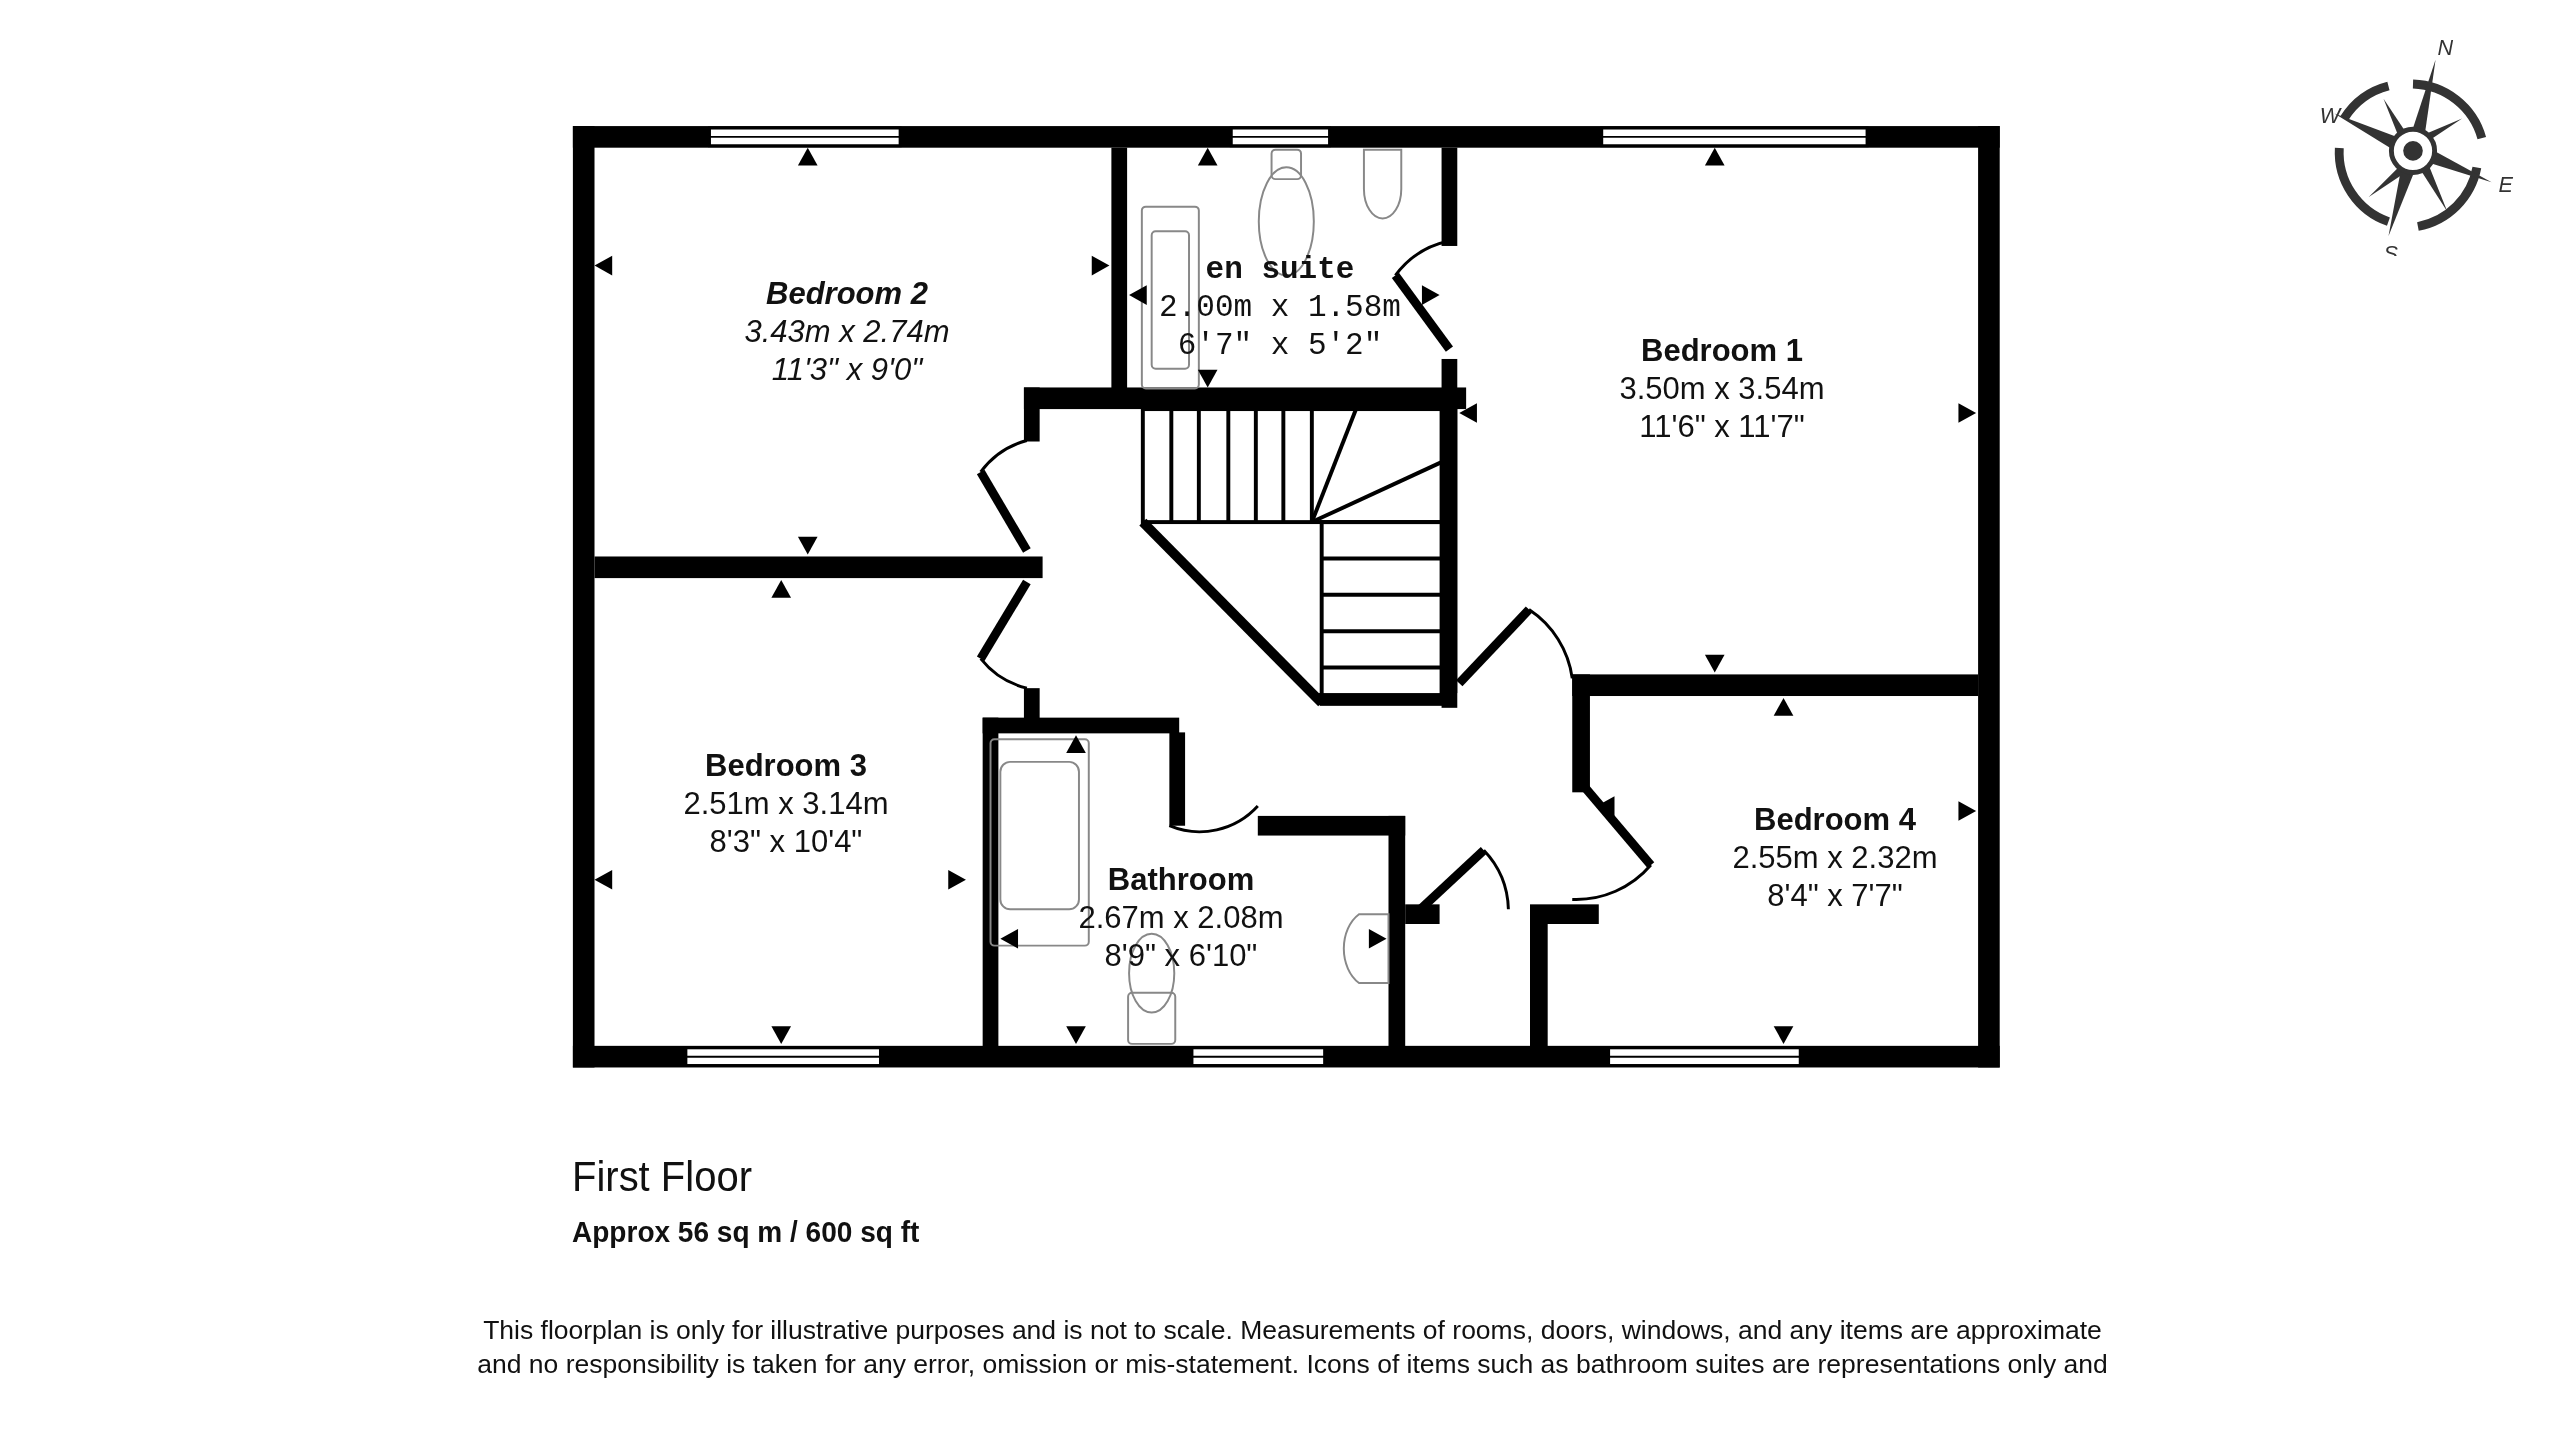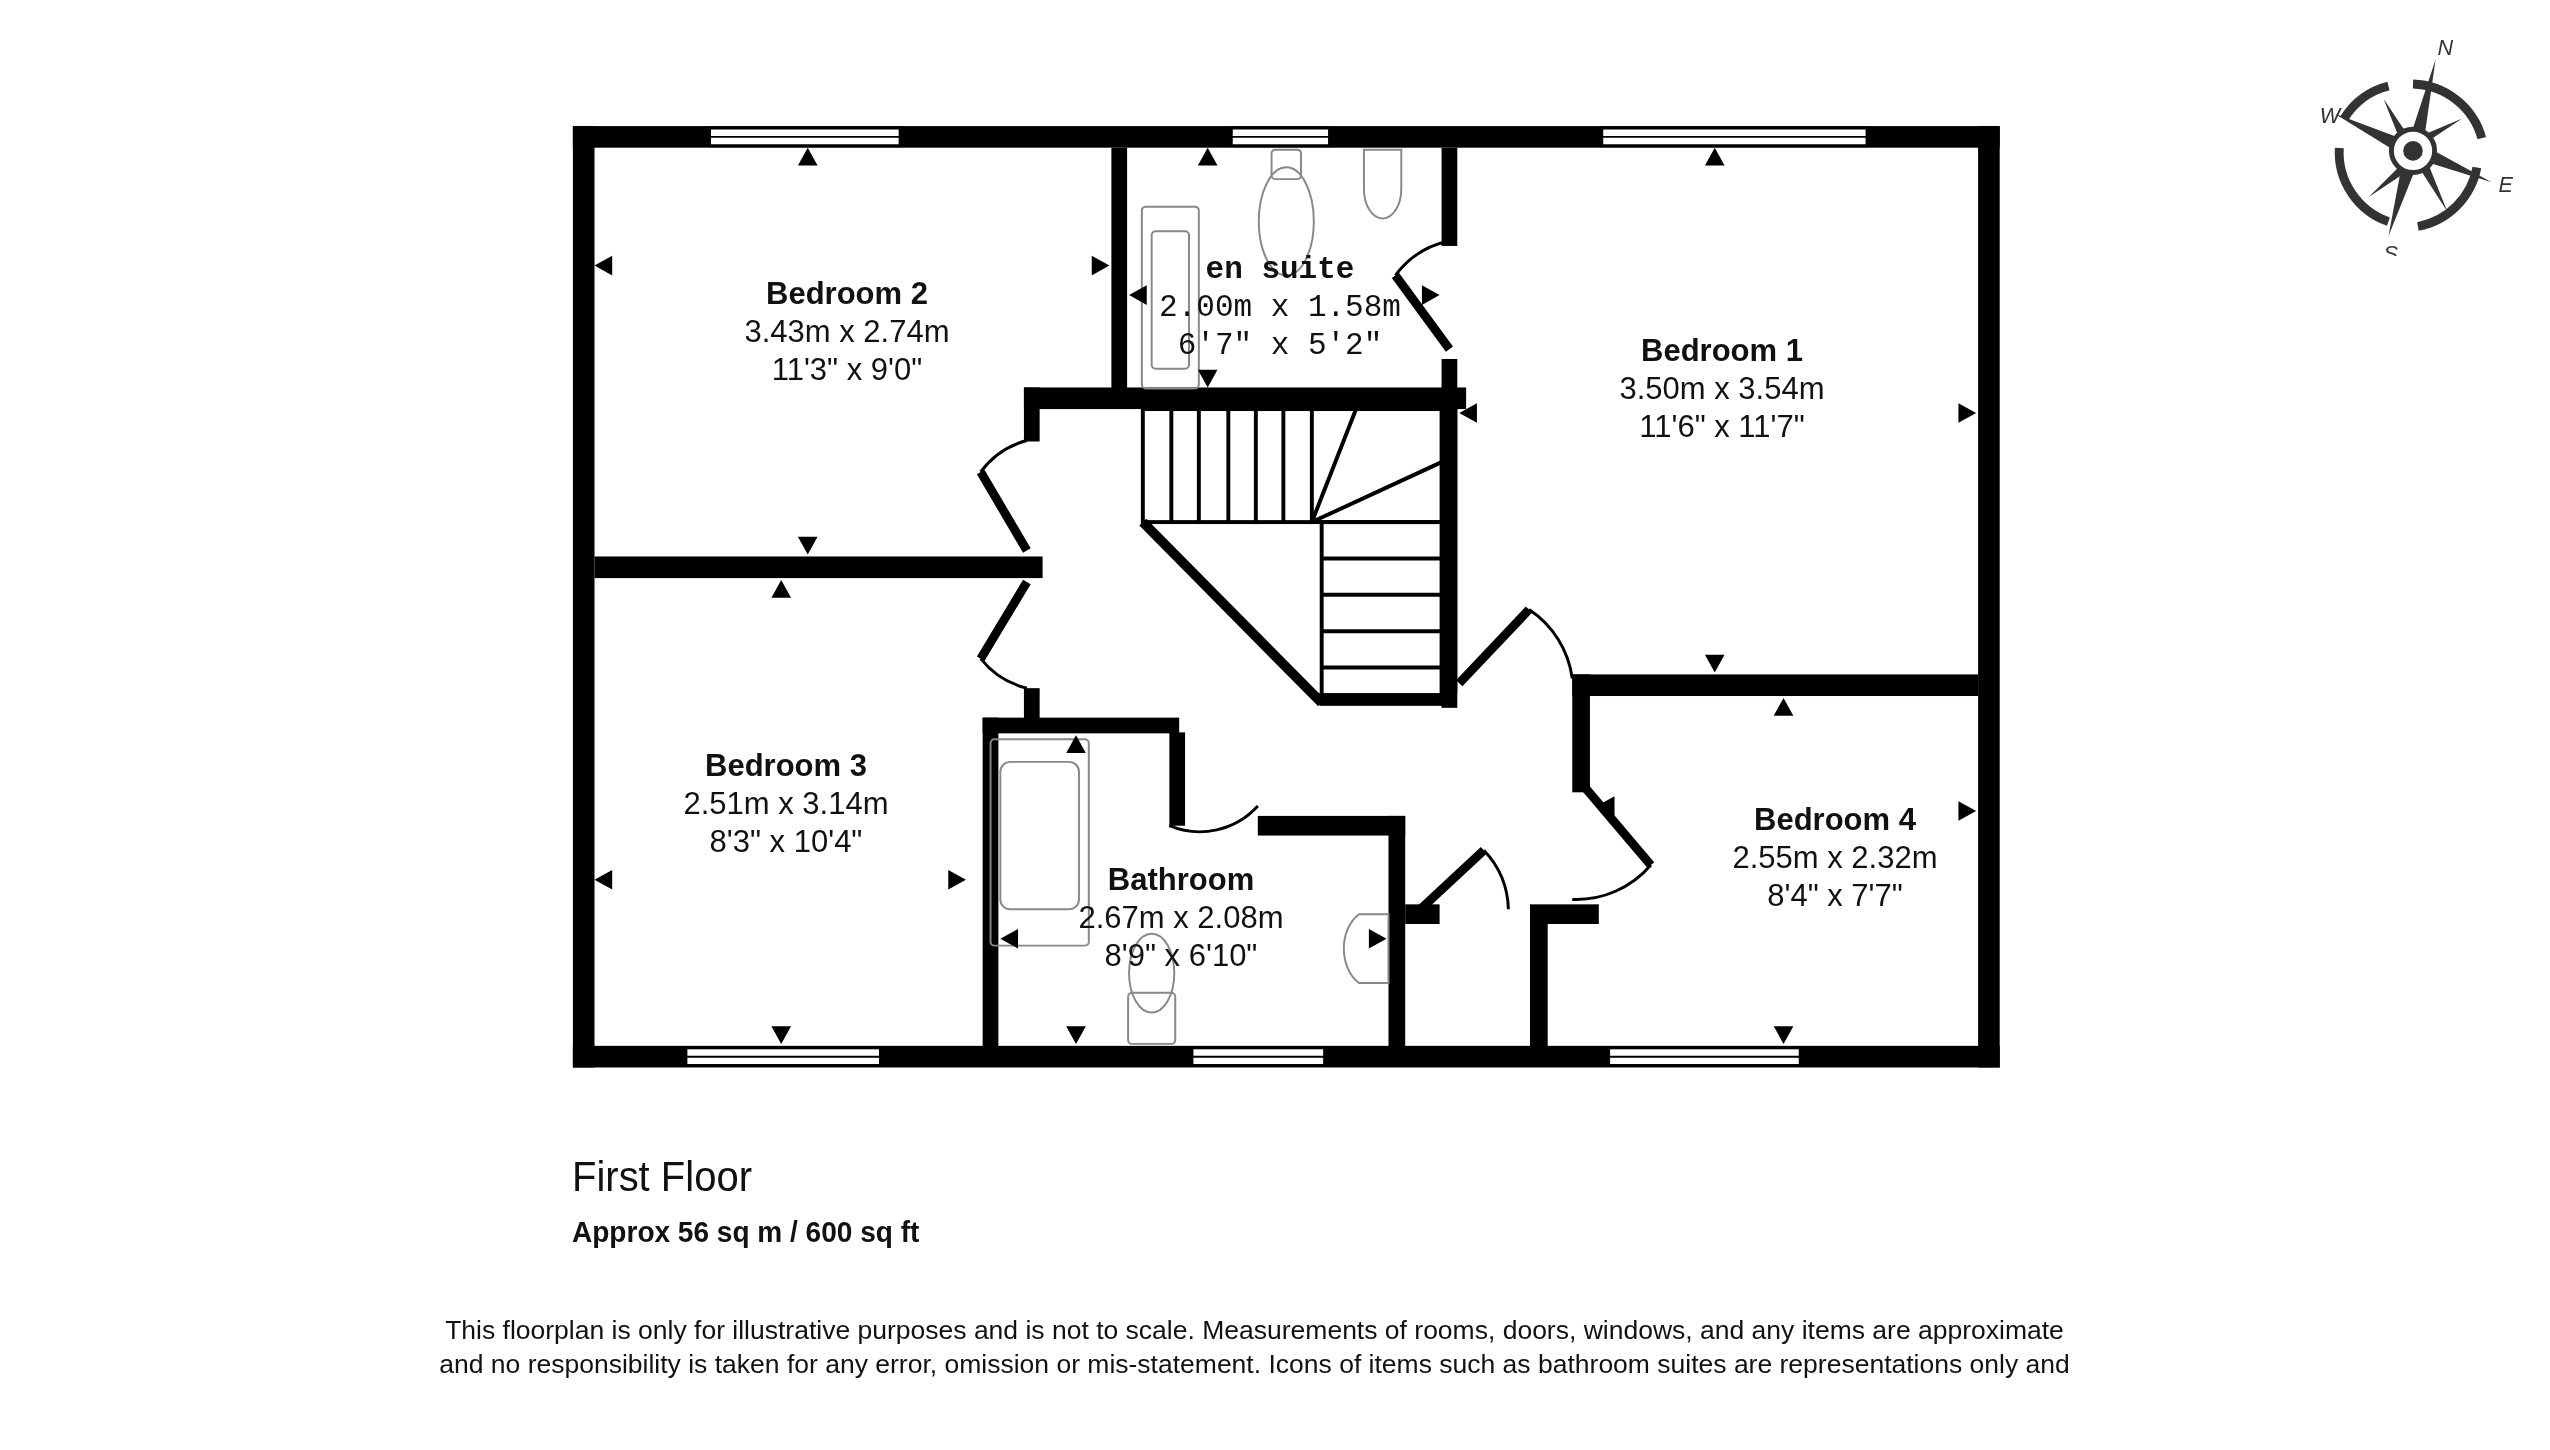--- a/index.html
+++ b/index.html
@@ -4,21 +4,21 @@
 <style>
   html, body { margin:0; padding:0; background:#ffffff; }
   body { width:2550px; height:1451px; position:relative; overflow:hidden; font-family:"Liberation Sans", sans-serif; color:#111; }
   #plan { position:absolute; left:0; top:0; }
   .room-label { position:absolute; text-align:center; transform:translateX(-50%); line-height:1.22; white-space:nowrap; }
   .room-name { font-weight:bold; font-size:31px; }
   .room-dim { font-size:31px; }
   #compass { position:absolute; left:2290px; top:29.5px; }
   .floor-title { position:absolute; left:572px; top:1152px; font-size:43px; transform:scaleX(0.93); transform-origin:left; }
   .floor-area { position:absolute; left:572px; top:1215px; font-size:29.5px; font-weight:bold; transform:scaleX(0.95); transform-origin:left; }
-  .disclaimer { position:absolute; left:370px; width:1769px; top:1313px; text-align:center; font-size:26.5px; line-height:34px; }
+  .disclaimer { position:absolute; left:408px; width:1769px; top:1313px; text-align:center; font-size:26.5px; line-height:34px; }
 </style>
 </head>
 <body>
 
 <svg id="plan" width="2550" height="1451" viewBox="0 0 2595 1476">
   <g fill="#000">
 
     <rect x="583" y="128" width="1452" height="22"></rect>
     <rect x="583" y="128" width="22" height="958"></rect>
     <rect x="2013" y="128" width="22" height="958"></rect>
@@ -138,21 +138,21 @@
       <path d="M1095 1062 l-10 -18 h20 z"></path>
     <path d="M1018 955 l18 -10 v20 z"></path>
       <path d="M1411 955 l-18 -10 v20 z"></path>
     <path d="M1815 710 l-10 18 h20 z"></path>
       <path d="M1815 1062 l-10 -18 h20 z"></path>
     <path d="M1625 820 l18 -10 v20 z"></path>
       <path d="M2011 825 l-18 -10 v20 z"></path>
   </g>
 </svg>
 
-<div class="room-label" style="left:847px; top:275px;">
+<div class="room-label" style="left:847px; top:275px;font-style:italic;">
   <div class="room-name">Bedroom 2</div>
   <div class="room-dim">3.43m x 2.74m</div>
   <div class="room-dim">11'3" x 9'0"</div>
 </div>
 <div class="room-label" style="left:1280px; top:251px;font-family:Liberation Mono, monospace;">
   <div class="room-name">en suite</div>
   <div class="room-dim">2.00m x 1.58m</div>
   <div class="room-dim">6'7" x 5'2"</div>
 </div>
 <div class="room-label" style="left:1722px; top:332px;">

